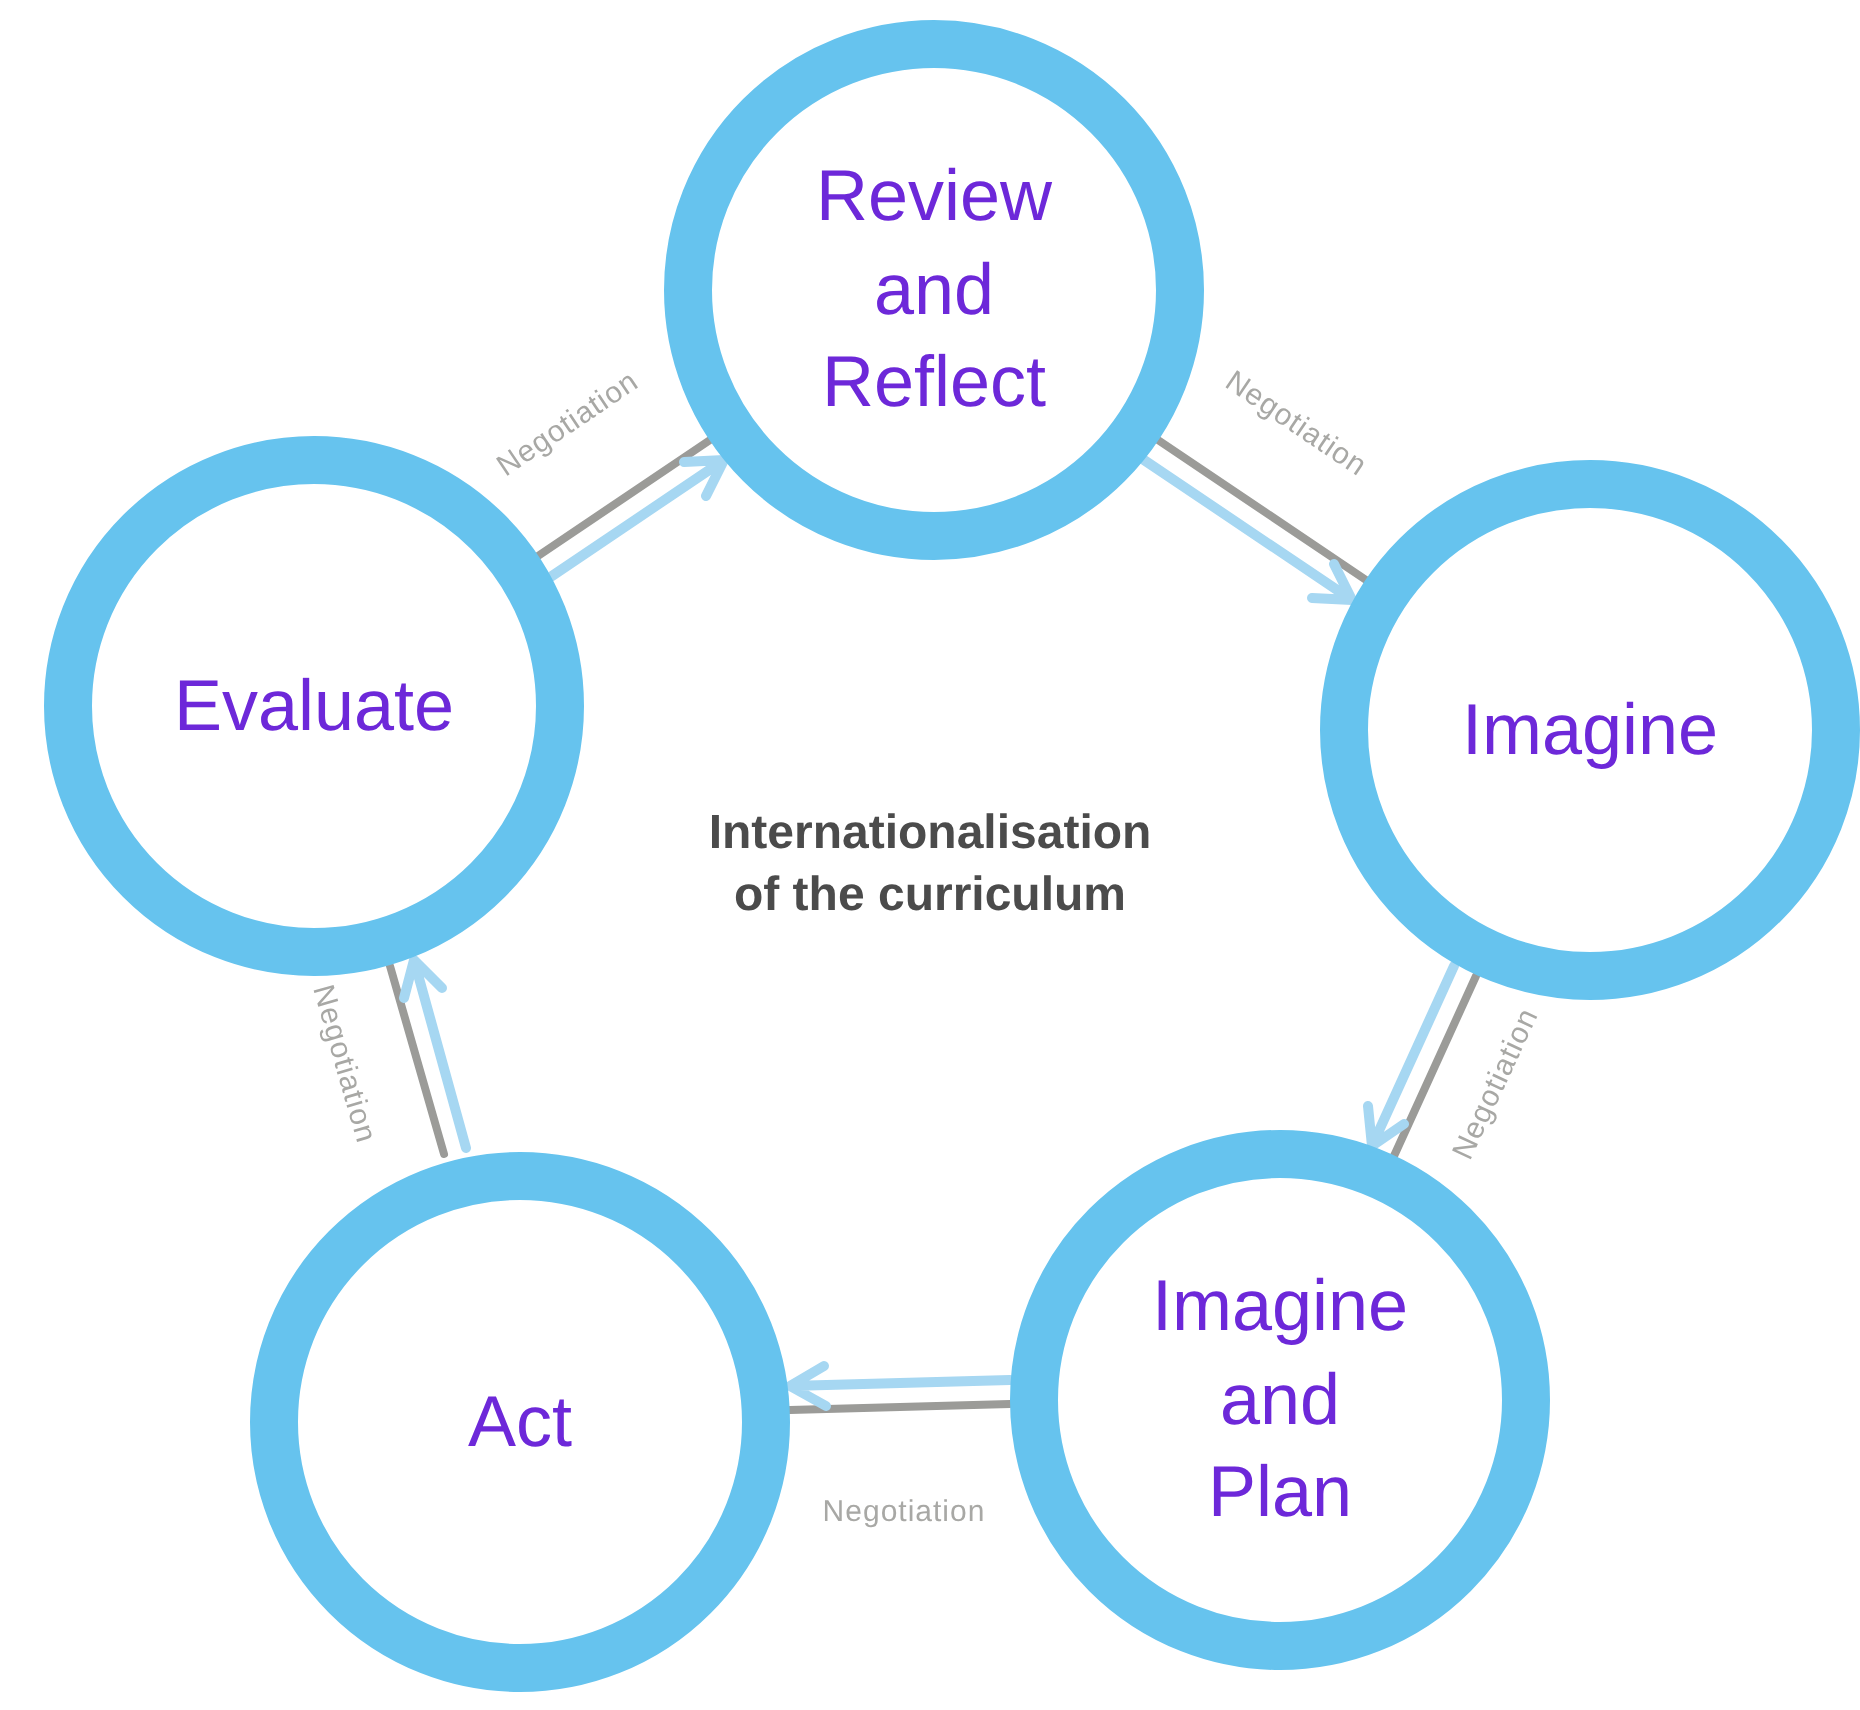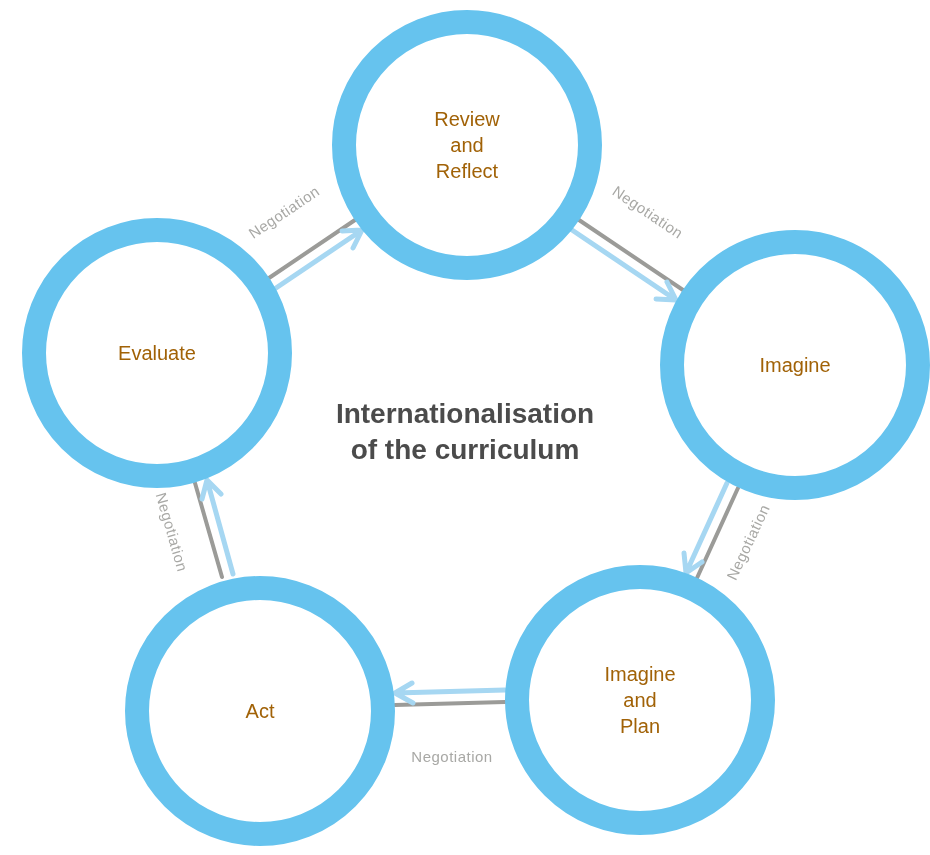--- a/index.html
+++ b/index.html
@@ -29,38 +29,38 @@
     border: 24px solid #66c3ee;
     border-radius: 50%;
     background: #ffffff;
     display: flex;
     align-items: center;
     justify-content: center;
     text-align: center;
     box-sizing: content-box;
   }
   .node-label {
-    color: #a16207;
-    font-size: 20px;
+    color: #6d28d9;
+    font-size: 36px;
     line-height: 1.3;
     white-space: pre-line;
   }
   .node-review   { left: 332px; top: 10px;  }
   .node-imagine  { left: 660px; top: 230px; }
   .node-evaluate { left: 22px;  top: 218px; }
   .node-revise   { left: 505px; top: 565px; }
   .node-act      { left: 125px; top: 576px; }
   .center-title {
     position: absolute;
     left: 465px;
     top: 432px;
     transform: translate(-50%, -50%);
     color: #4b4b4b;
     font-weight: bold;
-    font-size: 28px;
+    font-size: 24px;
     line-height: 1.3;
     text-align: center;
     white-space: pre-line;
   }
   .edge-label {
     position: absolute;
     color: #a8a8a5;
     font-size: 15px;
     letter-spacing: 0.5px;
     transform: translate(-50%, -50%) rotate(var(--r, 0deg));

